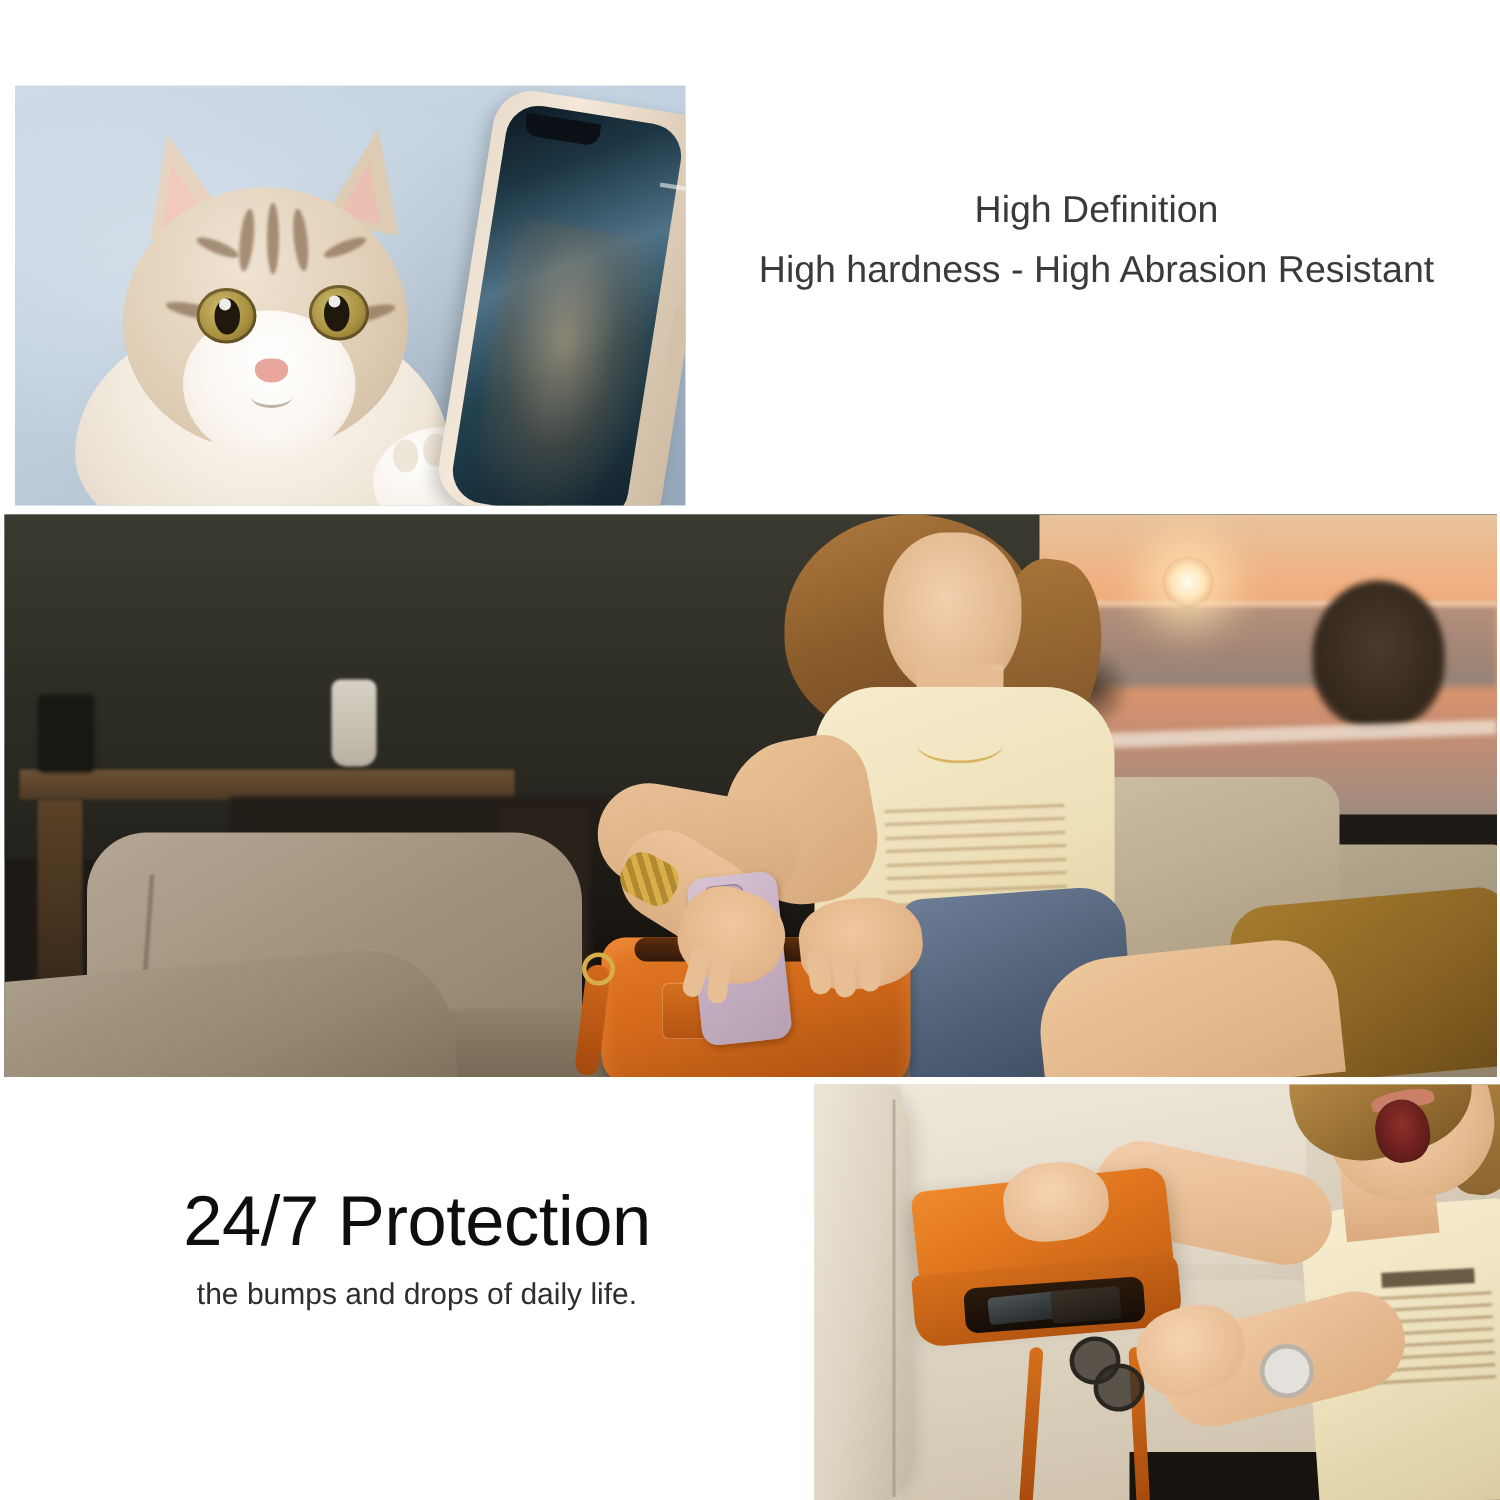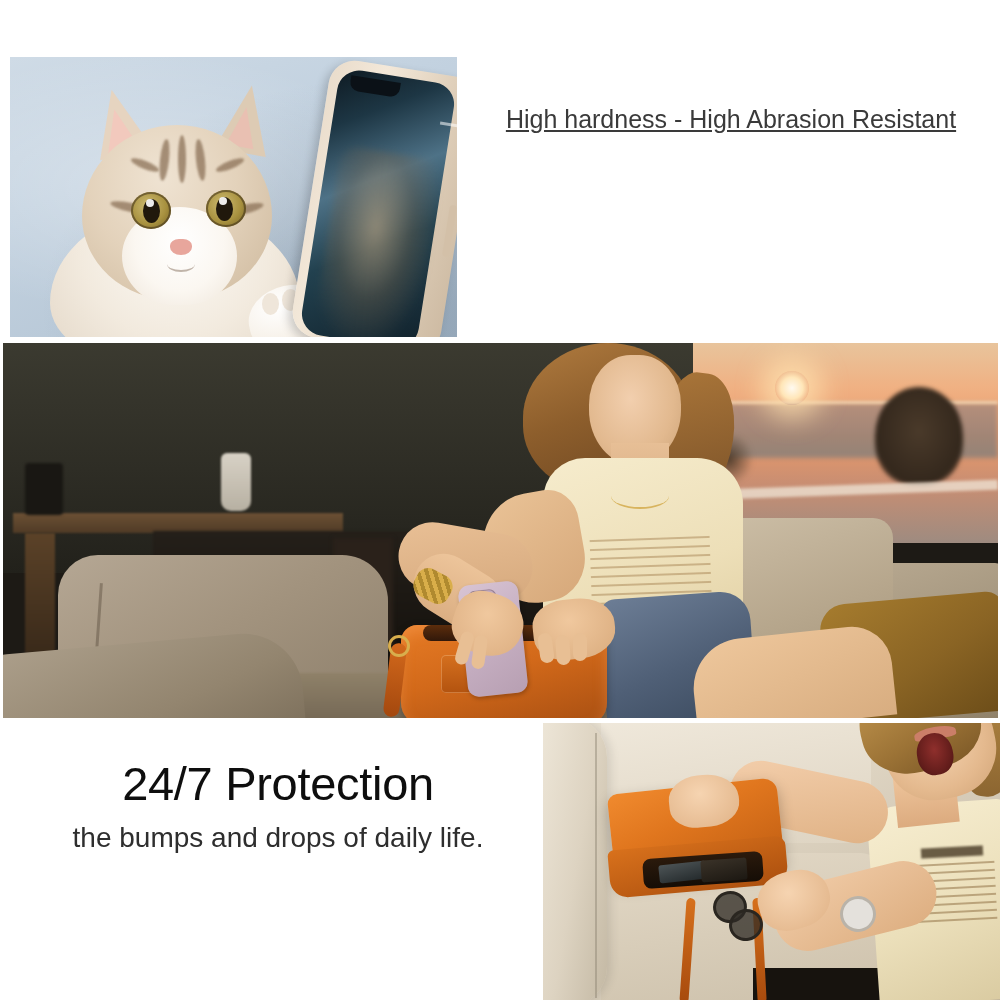--- a/index.html
+++ b/index.html
@@ -157,23 +157,22 @@
     text-align: center;
   }
   #headline-title {
     font-size: 47px; line-height: 1.08; color: #141414; font-weight: 400;
     letter-spacing: -.2px; white-space: nowrap;
   }
   #headline-sub1 {
     font-size: 25px; color: #3a3a3a; margin-top: 21px; font-weight: 400;
   }
   #headline-sub2 {
-    font-size: 25px; color: #3a3a3a; font-weight: 400;
+    font-size: 25px; color: #3a3a3a; margin-top: 11px; font-weight: 400;
     white-space: nowrap;
-    text-decoration: underline;
   }
 
   
   #livingroom-photo {
     left: 3px; top: 343px; width: 995px; height: 375px;
     background: #1d1a15;
   }
   
   #livingroom-photo .wall {
     position:absolute; left:0; top:0; width: 700px; height: 230px;
@@ -394,31 +393,31 @@
     background: linear-gradient(180deg,#d3691c 0%, #a4480e 100%);
     border-radius: 8px; transform: rotate(7deg);
   }
   #livingroom-photo .bag-ring {
     position:absolute; left: 385px; top: 292px; width: 16px; height: 16px;
     border: 3px solid #d8ae4d; border-radius: 50%;
   }
 
   
   #protection-block {
-    position: absolute; left: 28px; top: 759px; width: 500px; text-align: center;
+    position: absolute; left: 28px; top: 789px; width: 500px; text-align: center;
   }
   #protection-title {
     font-size: 47px; color: #0e0e0e; line-height: 1.06; font-weight: 400;
     letter-spacing: -.3px;
   }
   #protection-sub1 {
     font-size: 24px; color: #2e2e2e; margin-top: 21px;
   }
   #protection-sub2 {
-    font-size: 28px; color: #2e2e2e; margin-top: 13px;
+    font-size: 20px; color: #2e2e2e; margin-top: 13px;
   }
 
   
   #bag-photo {
     left: 543px; top: 723px; width: 457px; height: 277px;
     background: #cfc6b6;
   }
   #bag-photo .bg-sofa {
     position:absolute; inset:0;
     background: linear-gradient(150deg,#ece4d5 0%, #dfd5c3 40%, #cdc2ae 75%, #b9ad98 100%);
@@ -613,20 +612,21 @@
 
   <div class="phone-body"></div>
   <div class="phone-screen"></div>
   <div class="phone-refl"></div>
   <div class="notch"></div>
   <div class="sidebtn"></div>
   <div class="antline"></div>
 </div>
 
 <div id="headline-block">
+  <div id="headline-sub1">High Definition</div>
   <div id="headline-sub2">High hardness - High Abrasion Resistant</div>
 </div>
 
 <div class="panel" id="livingroom-photo">
   <div class="wall"></div>
   <div class="shelf"></div>
   <div class="shelf-leg"></div>
   <div class="jar"></div>
   <div class="vase"></div>
   <div class="darkcab"></div>

